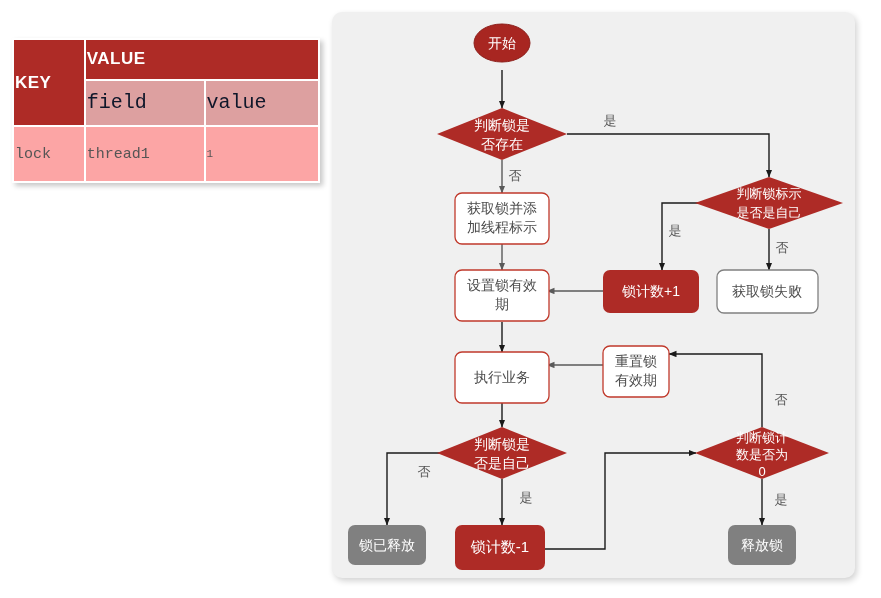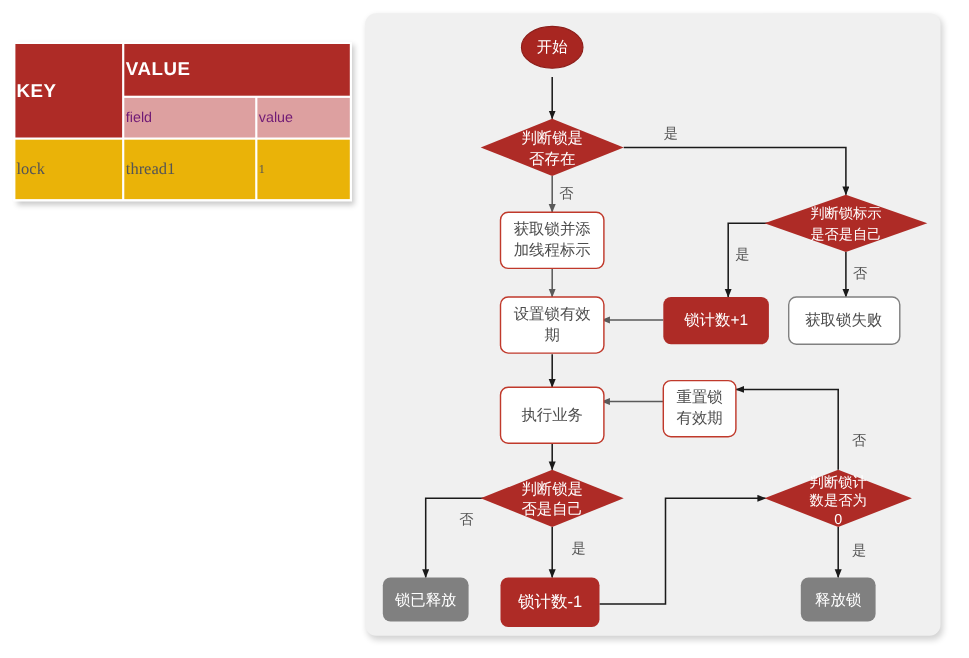--- a/index.html
+++ b/index.html
@@ -7,24 +7,24 @@
        font-family:"Liberation Sans","DejaVu Sans",sans-serif;}
 
   
   #kv-table{position:absolute;left:12px;top:38px;width:308px;height:145px;
             box-shadow:3px 3px 5px rgba(0,0,0,.22);background:#ffffff;}
   #kv-table table{border-collapse:separate;border-spacing:2px;width:100%;height:100%;
             background:#ffffff;}
   #kv-table td{text-align:left;vertical-align:middle;}
   .th-red{background:#ae2b26;color:#ffffff;font-weight:bold;font-size:17px;
           letter-spacing:.5px;}
-  .th-pink{background:#dda0a0;color:#701a75;font-size:13px;
-           font-family:Liberation Sans, sans-serif;}
-  .td-body{background:#eab308;color:#555555;font-size:15px;height:52px;
-           font-family:Liberation Serif, serif;margin-top:38px;}
+  .th-pink{background:#dda0a0;color:#0f172a;font-size:20px;
+           font-family:Liberation Mono, monospace;}
+  .td-body{background:#fca5a5;color:#555555;font-size:15px;height:52px;
+           font-family:Liberation Mono, monospace;margin-top:38px;}
   .td-body.narrow{font-size:11px;color:#555;}
 
   
   #flow-panel{position:absolute;left:332px;top:12px;width:523px;height:566px;
               background:#f0f0f0;border-radius:10px;
               box-shadow:2px 3px 6px rgba(0,0,0,.18);}
   #flow-svg{position:absolute;left:0;top:0;width:523px;height:566px;}
 
   .nodetext{font-family:"Liberation Sans","DejaVu Sans",sans-serif;
             text-anchor:middle;dominant-baseline:middle;}

